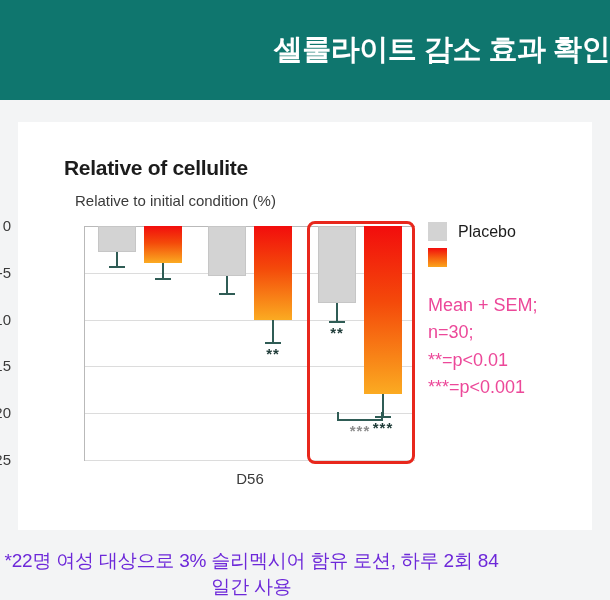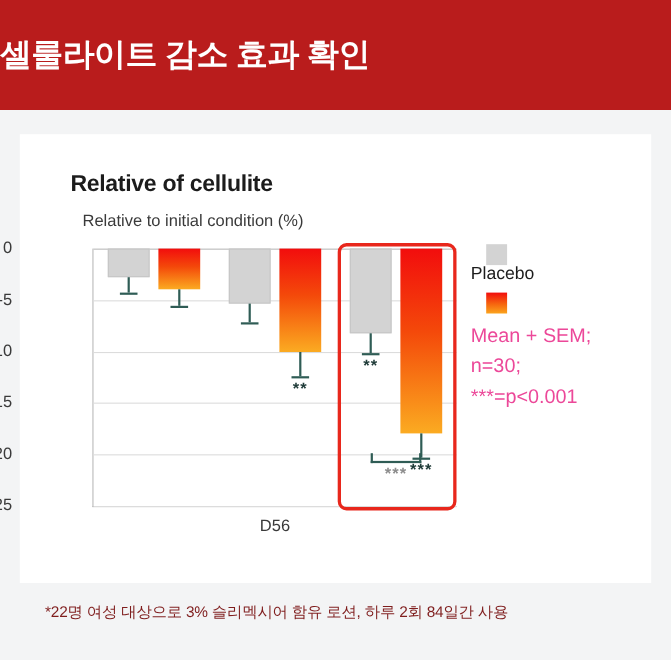--- a/index.html
+++ b/index.html
@@ -7,22 +7,22 @@
     width:610px;height:600px;
     background:#f3f4f5;
     font-family:"Liberation Sans","DejaVu Sans",sans-serif;
     overflow:hidden;
   }
   #page{position:relative;width:610px;height:600px;}
 
   
   .banner{
     position:absolute;left:0;top:0;width:610px;height:100px;
-    background:#b91c1c;
-    display:flex;align-items:center;justify-content:flex-start;
+    background:#0f766e;
+    display:flex;align-items:center;justify-content:flex-end;
   }
   .banner-title{
     color:#ffffff;font-size:29px;font-weight:bold;letter-spacing:-0.5px;
   }
 
   
   .card{
     position:absolute;left:18px;top:122px;width:574px;height:408px;
     background:#ffffff;
   }
@@ -86,37 +86,37 @@
   }
 
   
   .highlight-box{
     position:absolute;border:3px solid #e8271c;border-radius:8px;
     box-sizing:border-box;pointer-events:none;
   }
 
   
   .legend{position:absolute;left:410px;top:100px;}
-  .legend-row{display:flex;align-items:center;margin-bottom:7px;flex-direction:column;}
+  .legend-row{display:flex;align-items:center;margin-bottom:7px;}
   .legend-swatch{width:19px;height:19px;margin-right:11px;flex:none;}
   .legend-swatch.placebo{background:#d3d3d3;}
   .legend-swatch.active{background:linear-gradient(180deg,#f20d0d 0%,#f6660f 55%,#fba41d 100%);}
   .legend-label{font-size:16px;color:#1c1c1c;white-space:nowrap;}
 
   
   .stats{
     position:absolute;left:410px;top:170px;
     font-size:18px;color:#ec4899;line-height:1.52;
   }
   .stats div{white-space:nowrap;}
 
   
   .footer{
     position:absolute;left:0;top:548px;width:503px;
-    text-align:center;font-size:14px;color:#7f1d1d;letter-spacing:-0.2px;
+    text-align:center;font-size:19px;color:#6d28d9;letter-spacing:-0.2px;
   }
 </style>
 </head>
 <body>
 
 <div id="page">
 
   <div class="banner">
     <div class="banner-title">셀룰라이트 감소 효과 확인</div>
   </div>
@@ -172,20 +172,21 @@
           <span class="legend-label">Placebo</span>
         </div>
         <div class="legend-row">
           <span class="legend-swatch active"></span>
         </div>
       </div>
 
     <div class="stats" id="stats">
         <div>Mean + SEM;</div>
         <div>n=30;</div>
+        <div>**=p&lt;0.01</div>
         <div>***=p&lt;0.001</div>
       </div>
 
   </div>
 
   <div class="footer">*22명 여성 대상으로 3% 슬리멕시어 함유 로션, 하루 2회 84일간 사용</div>
 
 </div>
 
 </body></html>

